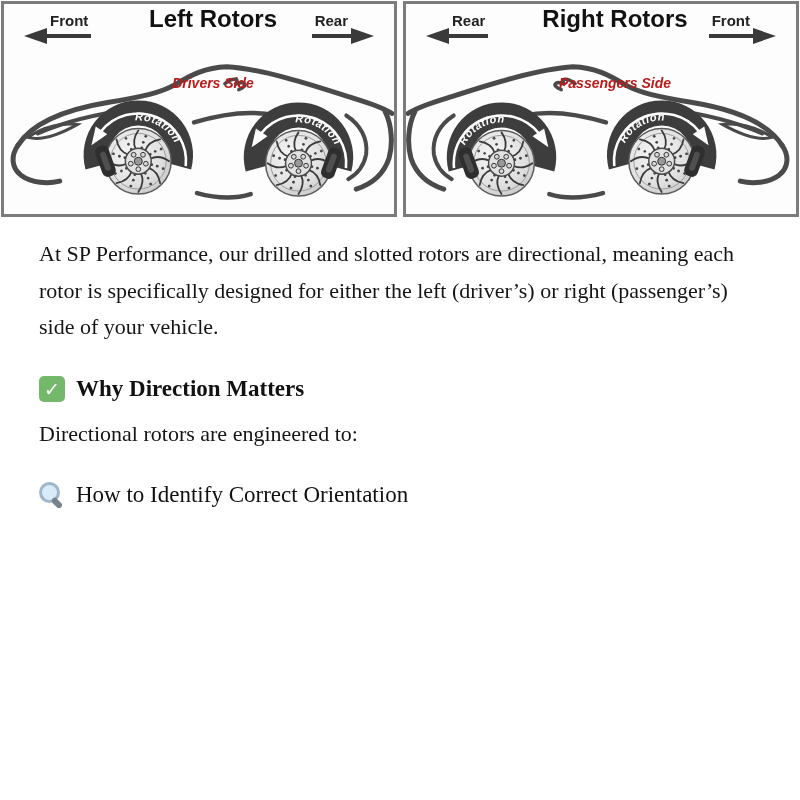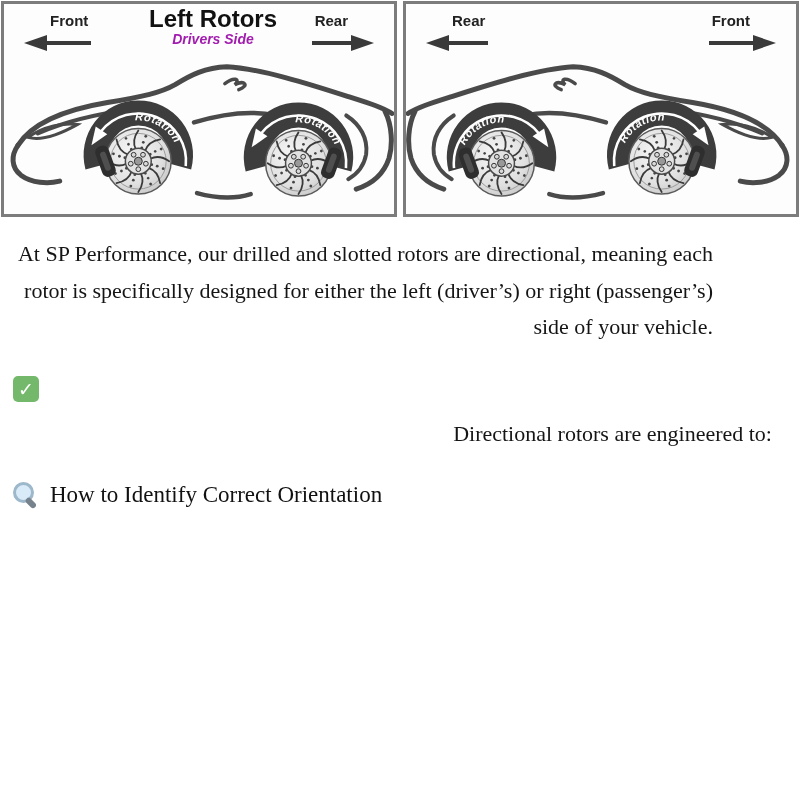--- a/index.html
+++ b/index.html
@@ -8,32 +8,32 @@
 
   
   .diagram-row{display:flex;gap:6px;padding:1px;}
   .panel{position:relative;width:396px;height:216px;border:3px solid #7c7c7c;
          box-sizing:border-box;background:#fdfdfd;}
   .car-svg{position:absolute;inset:0;width:100%;height:100%;}
   .titles{position:absolute;top:3px;left:0;right:0;text-align:center;pointer-events:none;padding-left:28px;}
   .panel-title{font-family:"Liberation Sans",sans-serif;font-weight:bold;font-size:24px;
                line-height:1.02;color:#111;}
   .panel-sub{font-family:"Liberation Sans",sans-serif;font-weight:bold;font-style:italic;
-             font-size:14px;color:#a21caf;}
+             font-size:14px;color:#b91c1c;margin-top:44px;}
   .dirlabel{position:absolute;top:8px;display:flex;align-items:flex-end;}
   .dl-left{left:20px;} .dl-right{right:20px;}
   .dirlabel .txt{font-family:"Liberation Sans",sans-serif;font-weight:bold;font-size:15px;
-                 color:#222;border-bottom:4px solid #3a3a3a;padding:0 3px 12px;}
+                 color:#222;border-bottom:4px solid #3a3a3a;padding:0 3px 5px;}
   .arr{width:0;height:0;border-top:8px solid transparent;border-bottom:8px solid transparent;
        margin-bottom:-6px;}
   .arr.l{border-right:23px solid #3a3a3a;}
   .arr.r{border-left:23px solid #3a3a3a;}
 
   
-  .content{padding:2px 28px 0 13px;text-align:right;}
+  .content{padding:2px 28px 0 39px;}
   .intro{font-size:22px;line-height:1.67;margin:16px 0 10px;max-width:700px;}
   h2{display:flex;align-items:center;gap:11px;font-size:23px;margin:30px 0 14px;
      color:#111;font-weight:bold;}
   h2.hr{font-weight:400;gap:10px;}
   .lead{font-size:22px;margin:8px 0 10px;line-height:1.6;}
   ul{margin:8px 0 26px;padding-left:44px;}
   li{font-size:22px;line-height:1.64;padding-left:2px;max-width:660px;}
   li::marker{font-size:20px;}
 
   
@@ -347,38 +347,43 @@
               <circle cx="252.3" cy="151.5" r="2.4" fill="#d8d8d8" stroke="#333"></circle>
               <circle cx="249.4" cy="160.5" r="2.4" fill="#d8d8d8" stroke="#333"></circle>
               <circle cx="257" cy="158" r="4" fill="#999" stroke="#333"></circle>
               <path d="M 209.3 163.0 A 48 48 0 0 1 294.8 128.4" fill="none" stroke="#fff" stroke-width="2.6"></path>
               <polygon points="13,0 -5,-7 -5,7" fill="#fff" transform="translate(296.8 131.2) rotate(56.0)"></polygon>
               <path id="tp3" d="M 217.6 169.3 A 41 41 0 0 1 286.5 129.5" fill="none"></path>
               <text font-size="11" font-weight="bold" font-style="italic" fill="#fff" letter-spacing="0.6" font-family="'Liberation Sans',sans-serif"><textPath href="#tp3" startOffset="50%" text-anchor="middle">Rotation</textPath></text>
             </g>
           </g>
         </svg>
+      <div class="titles">
+        <div class="panel-title">Right Rotors</div>
+        <div class="panel-sub">Passengers Side</div>
+      </div>
       <div class="dirlabel dl-left">
         <span class="arr l"></span>
         <span class="txt">Rear</span>
       </div>
       <div class="dirlabel dl-right">
         <span class="txt">Front</span>
         <span class="arr r"></span>
       </div>
     </div>
 
   </div>
 
   <div class="content">
 
     <p class="intro">At SP Performance, our drilled and slotted rotors are directional, meaning each rotor is specifically designed for either the left (driver’s) or right (passenger’s) side of your vehicle.</p>
 
     <h2 class="hb">
       <span class="chk">✓</span>
+      <span>Why Direction Matters</span>
     </h2>
 
     <p class="lead">Directional rotors are engineered to:</p>
 
 
     <h2 class="hr">
       <span class="mag">
         <span class="mg"></span>
         <span class="mh"></span>
       </span>

